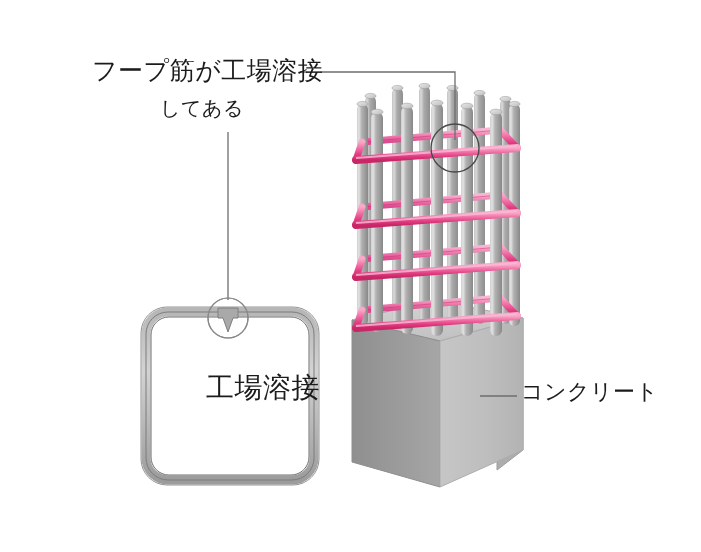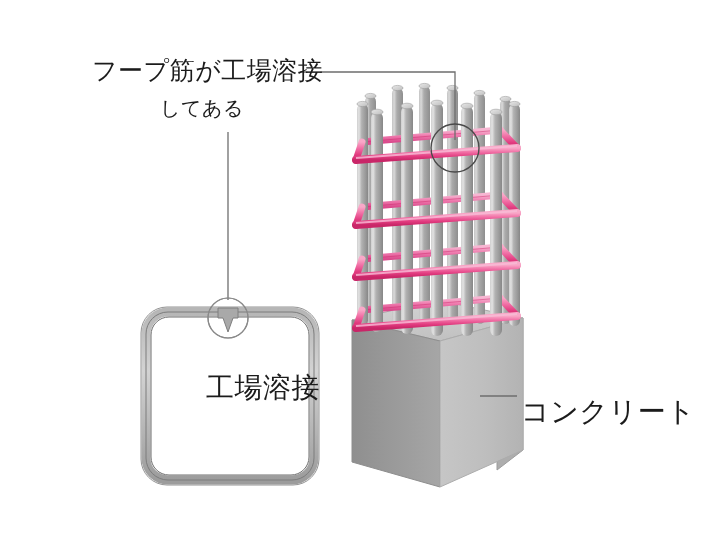--- a/index.html
+++ b/index.html
@@ -48,22 +48,22 @@
   }
   #label-weld-box-text {
     left: 174px;
     top: 371px;
     font-size: 28px;
     line-height: 34px;
     margin-left: 32px;
   }
   #label-concrete {
     left: 521px;
-    top: 396px;
-    font-size: 28px;
+    top: 376px;
+    font-size: 22px;
     line-height: 32px;
   }
 </style>
 </head>
 <body>
 
 <div id="stage">
 
   <svg id="scene" viewBox="0 0 701 552" xmlns="http://www.w3.org/2000/svg">
     <defs>

